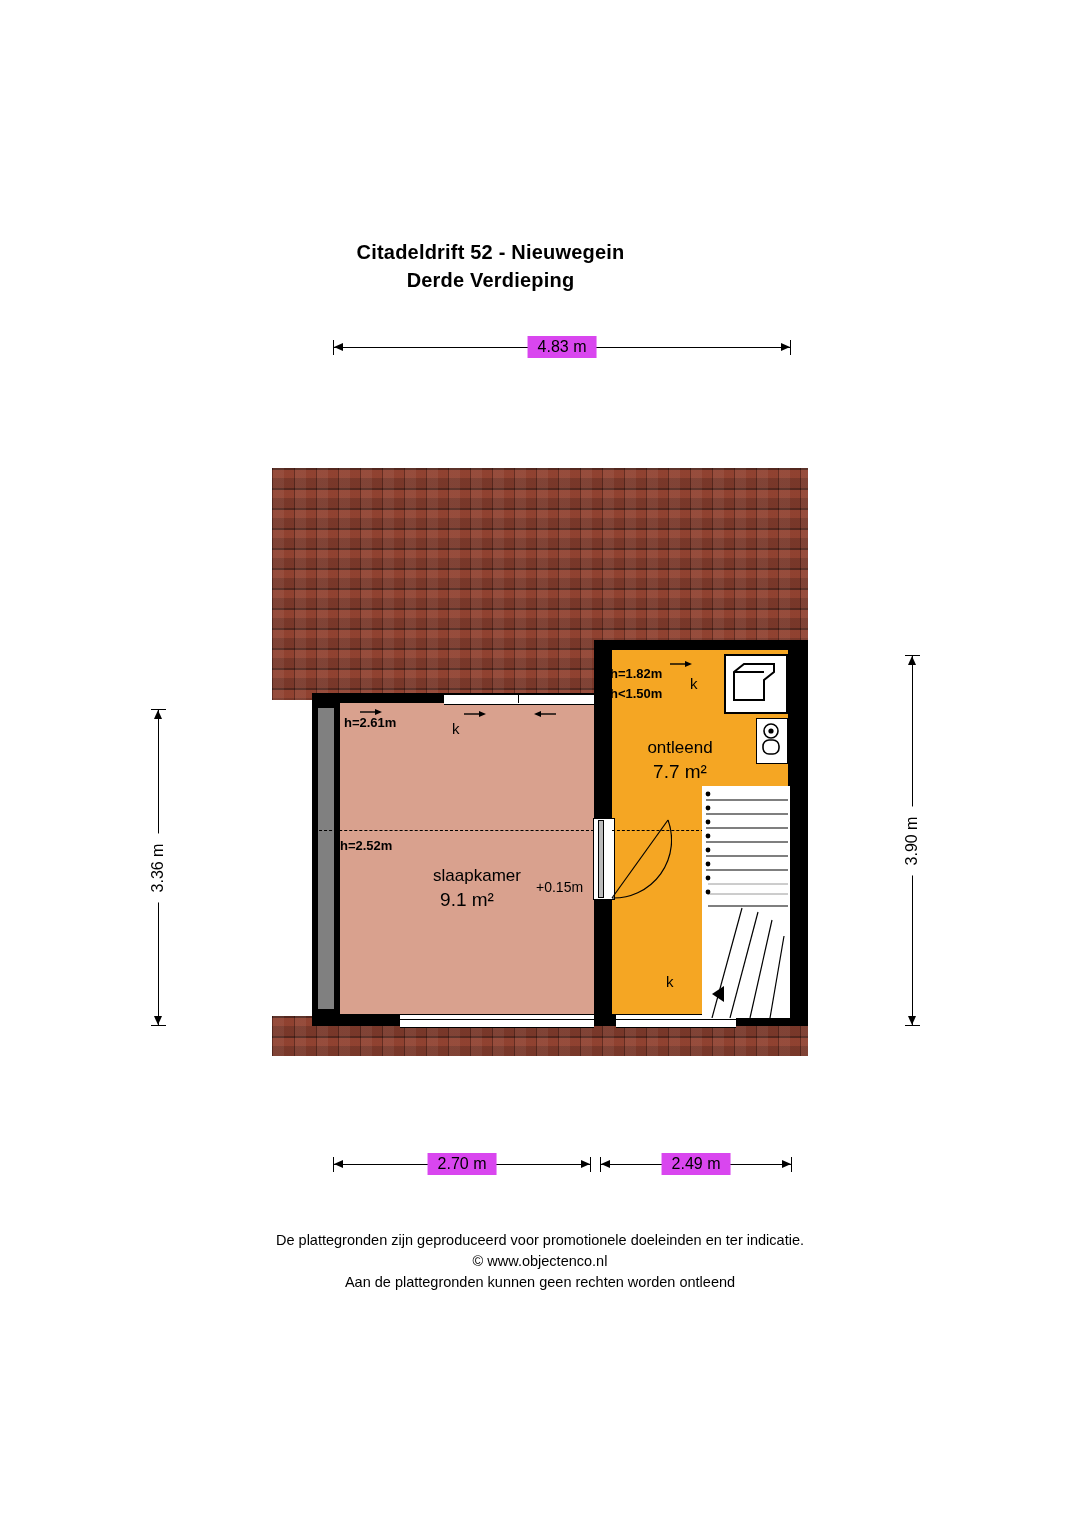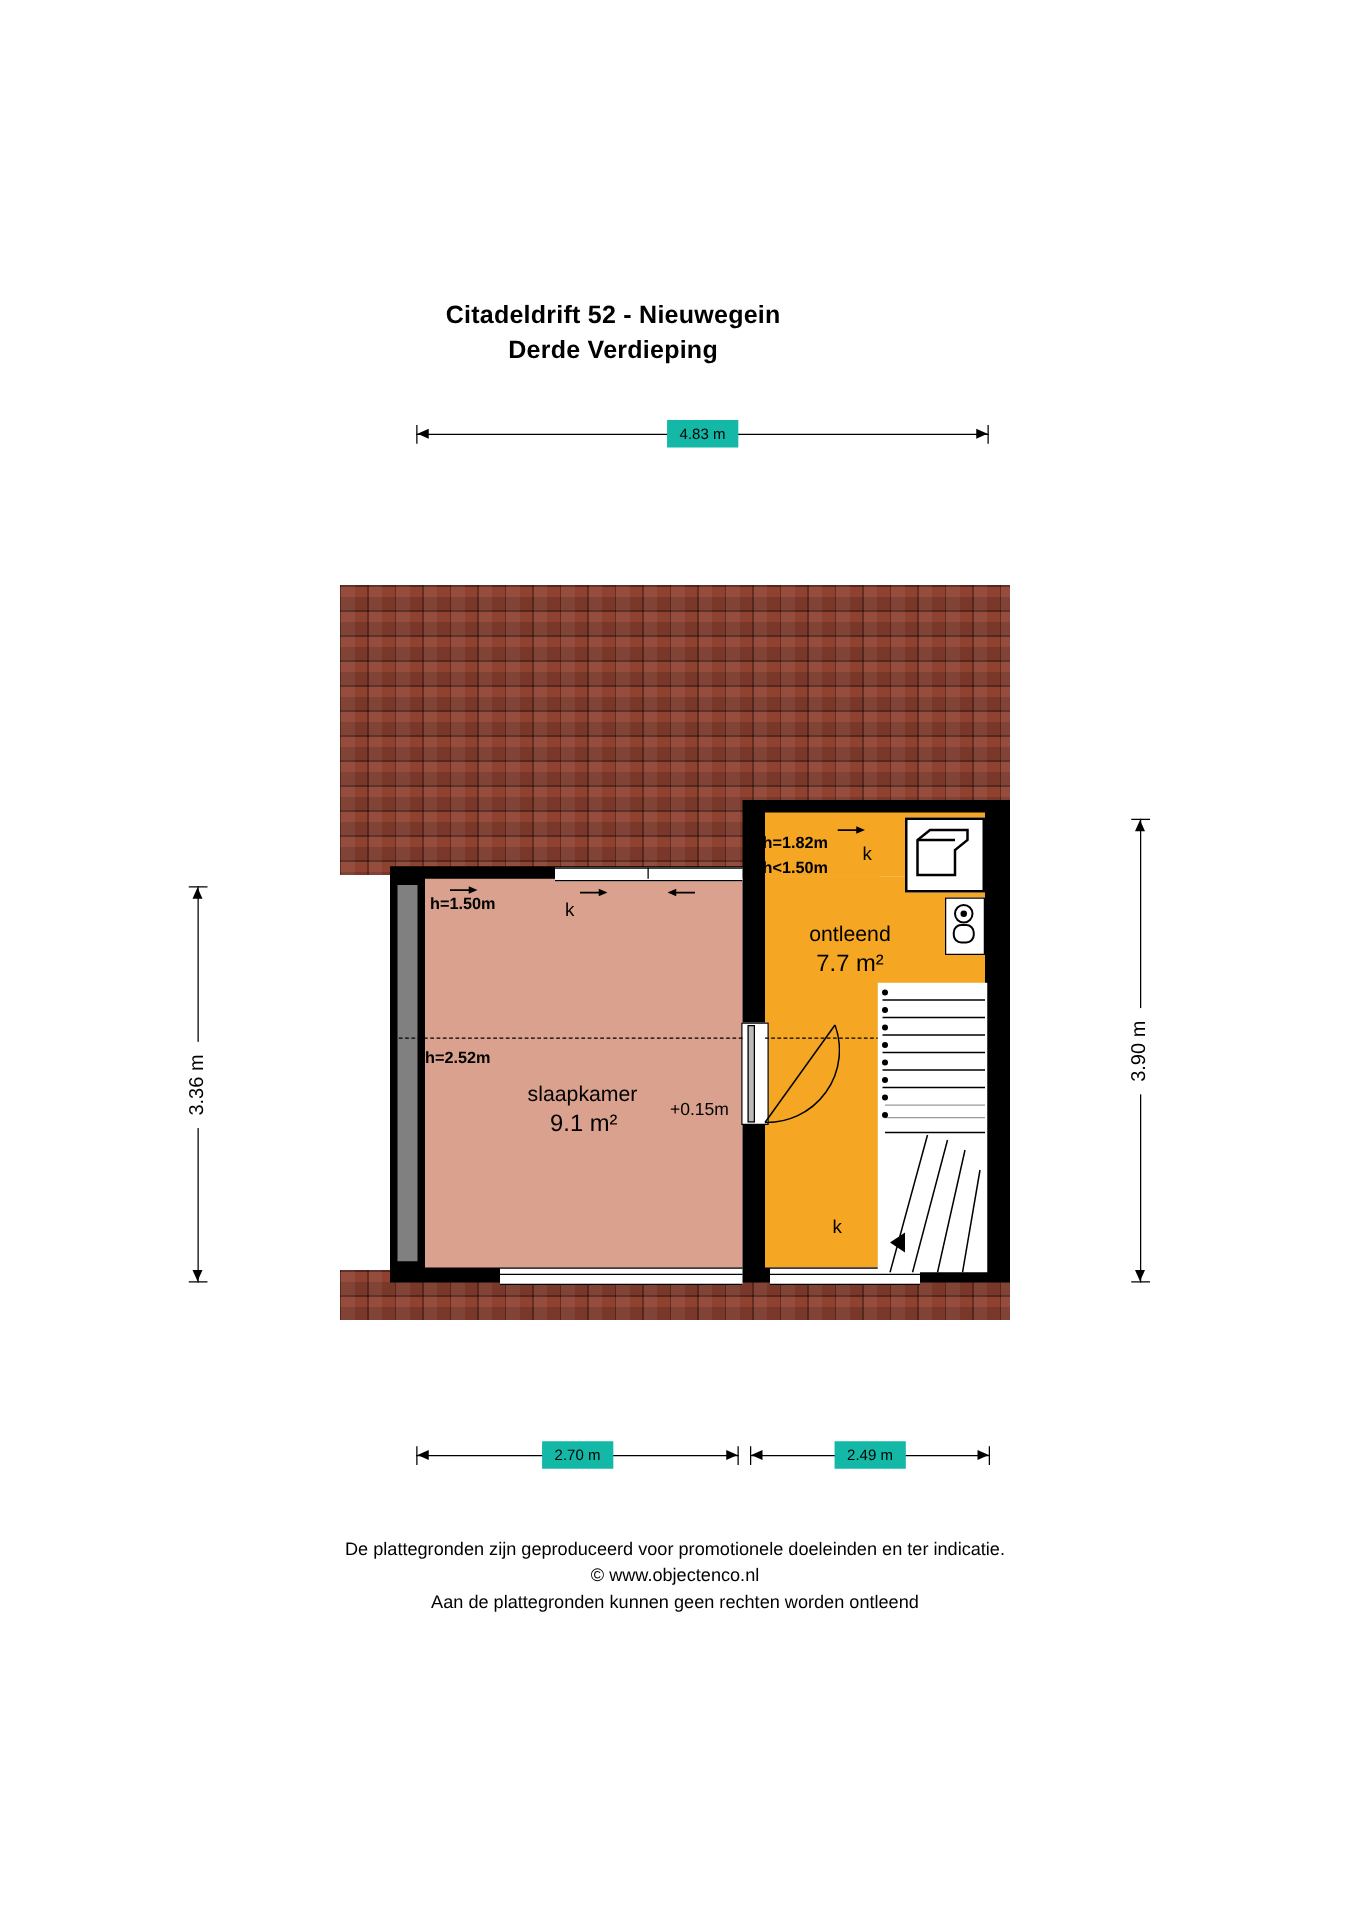--- a/index.html
+++ b/index.html
@@ -62,23 +62,23 @@
     border-bottom: 4px solid transparent;
   }
   .dim-h .arrow.left { left: 1px; border-right: 9px solid #000; }
   .dim-h .arrow.right { right: 1px; border-left: 9px solid #000; }
   .dim-h .label {
     position: absolute;
     left: 50%;
     transform: translateX(-50%);
     top: 50%;
     margin-top: -11px;
-    background: #14b8a6;
+    background: #d946ef;
     padding: 0 10px;
-    font-size: 12px;
+    font-size: 16px;
     line-height: 22px;
   }
 
   .dim-v .bar {
     position: absolute;
     top: 0;
     left: 50%;
     width: 1px;
     height: 100%;
     background: #000;
@@ -368,39 +368,39 @@
       <circle cx="6" cy="50" r="2.4"></circle>
       <circle cx="6" cy="64" r="2.4"></circle>
       <circle cx="6" cy="78" r="2.4"></circle>
       <circle cx="6" cy="92" r="2.4"></circle>
       <circle cx="6" cy="106" r="2.4"></circle>
     </g>
 
     <polygon points="22,200 10,208 22,216" fill="#000"></polygon>
   </svg>
 
-  <div class="label-small" style="left:72px; top:247px;">h=1.50m</div>
+  <div class="label-small" style="left:72px; top:247px;">h=2.61m</div>
   <svg style="position:absolute;left:88px;top:240px;" width="22" height="8" viewBox="0 0 22 8">
     <line x1="0" y1="4" x2="18" y2="4" stroke="#000" stroke-width="1.4"></line>
     <polygon points="22,4 15,1 15,7" fill="#000"></polygon>
   </svg>
 
   <div class="label-k" style="left:180px; top:253px;">k</div>
   <svg style="position:absolute;left:262px;top:242px;" width="22" height="8" viewBox="0 0 22 8">
     <line x1="4" y1="4" x2="22" y2="4" stroke="#000" stroke-width="1.4"></line>
     <polygon points="0,4 7,1 7,7" fill="#000"></polygon>
   </svg>
   <svg style="position:absolute;left:192px;top:242px;" width="22" height="8" viewBox="0 0 22 8">
     <line x1="0" y1="4" x2="18" y2="4" stroke="#000" stroke-width="1.4"></line>
     <polygon points="22,4 15,1 15,7" fill="#000"></polygon>
   </svg>
 
   <div class="label-small" style="left:68px; top:370px;">h=2.52m</div>
 
-  <div class="room-name" style="position:absolute; left:68px; top:398px; width:252px;">slaapkamer</div>
+  <div class="room-name" style="position:absolute; left:68px; top:398px; width:274px;">slaapkamer</div>
   <div class="room-area" style="position:absolute; left:68px; top:421px; width:254px;">9.1 m²</div>
 
   <div class="label-small" style="left:264px; top:411px; font-weight:normal; font-size:14px;">+0.15m</div>
 
   <div class="label-small" style="left:338px; top:198px;">h=1.82m</div>
   <svg style="position:absolute;left:398px;top:192px;" width="22" height="8" viewBox="0 0 22 8">
     <line x1="0" y1="4" x2="18" y2="4" stroke="#000" stroke-width="1.4"></line>
     <polygon points="22,4 15,1 15,7" fill="#000"></polygon>
   </svg>
   <div class="label-small" style="left:338px; top:218px;">h&lt;1.50m</div>

